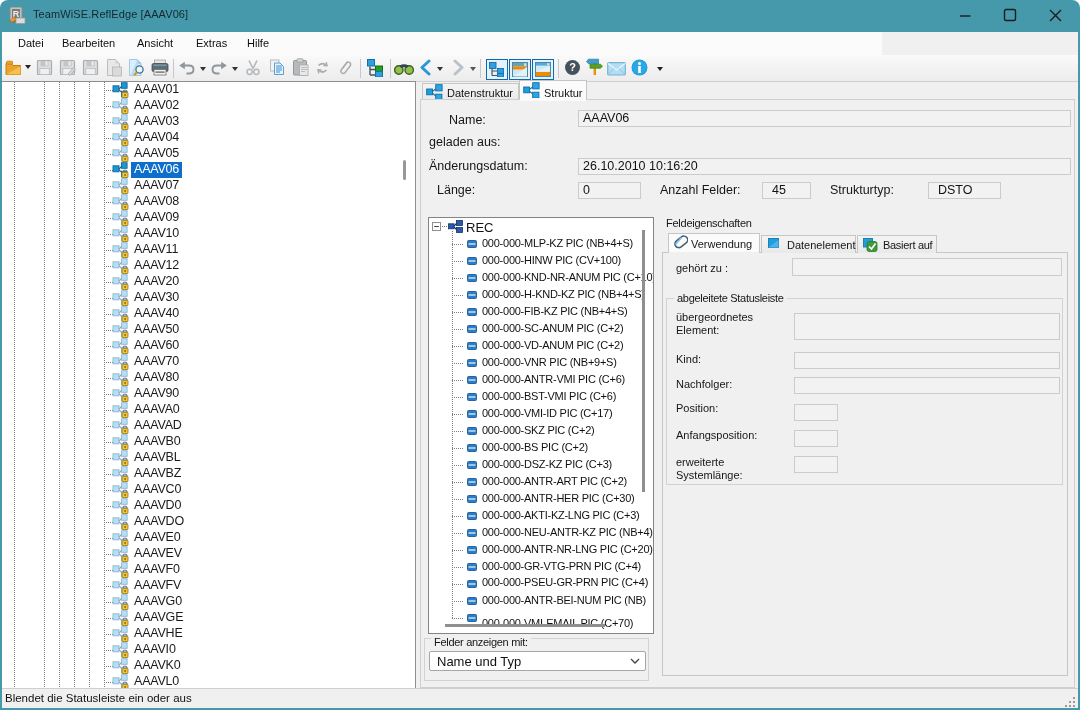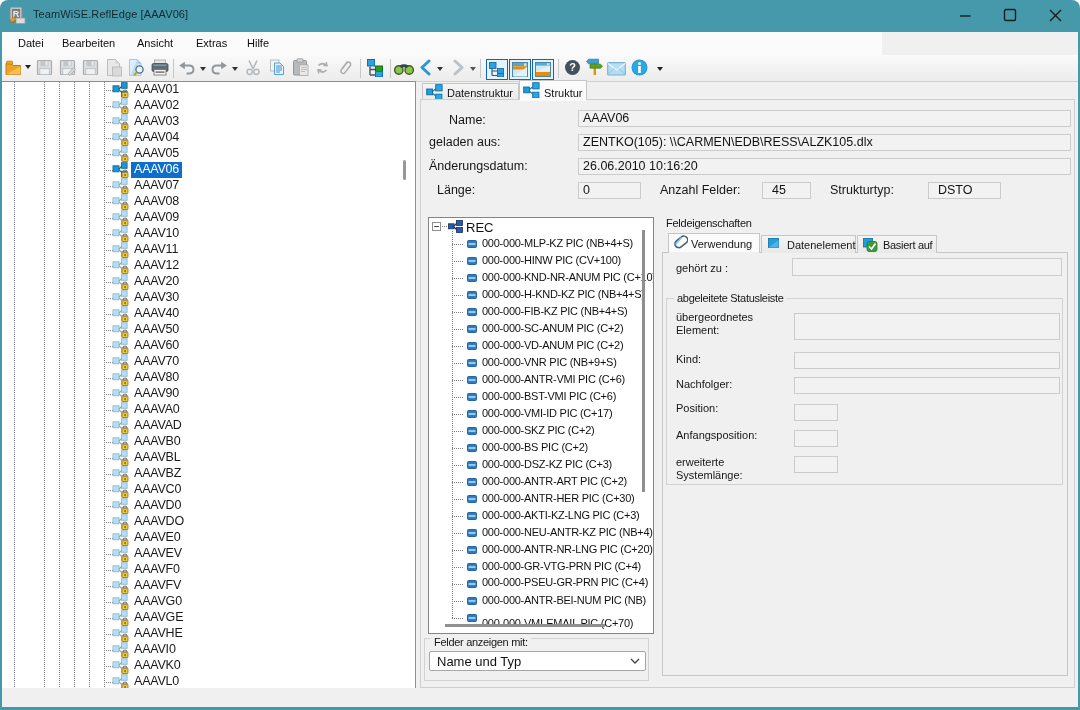--- a/index.html
+++ b/index.html
@@ -720,23 +720,22 @@
 <rect x="0.7" y="5" width="5.8" height="5.8" fill="#1d9ce0" stroke="#0e6ea6" stroke-width="0.9"></rect>
 <rect x="9.7" y="0.7" width="6.4" height="6.2" fill="#29a6e4" stroke="#0e6ea6" stroke-width="0.9"></rect>
 <rect x="9.7" y="10.2" width="6.2" height="5.8" fill="#29a6e4" stroke="#0e6ea6" stroke-width="0.9"></rect>
 </svg>
 <div class="tab" style="left:542px;top:54.5px">Struktur</div>
 <div class="a" style="left:518px;top:67px;width:66px;height:1.5px;background:#fbfbfb;z-index:5"></div>
 <div id="page">
 <div class="flb" style="left:8px;top:13px;margin-left:20px;">Name:</div>
 <div class="inp" style="left:157px;top:10px;width:493px;height:17px;">AAAV06</div>
 <div class="flb" style="left:8px;top:35px;">geladen aus:</div>
-<div class="inp" style="left:157px;top:34px;width:493px;height:17px;">ZENTKO(105): \\CARMEN\EDB\RESS\ALZK105.dlx</div>
 <div class="flb" style="left:8px;top:59px;">Änderungsdatum:</div>
-<div class="inp" style="left:157px;top:58px;width:493px;height:17px;">26.06.2010 10:16:20</div>
+<div class="inp" style="left:157px;top:58px;width:493px;height:17px;">26.10.2010 10:16:20</div>
 <div class="flb" style="left:16px;top:83px;">Länge:</div>
 <div class="inp" style="left:157px;top:82px;width:63px;height:17px;">0</div>
 <div class="flb" style="left:239px;top:83px;">Anzahl Felder:</div>
 <div class="inp" style="left:341px;top:82px;width:49px;height:17px;padding-left:9px">45</div>
 <div class="flb" style="left:409px;top:83px;">Strukturtyp:</div>
 <div class="inp" style="left:507px;top:82px;width:73px;height:17px;padding-left:9px">DSTO</div>
 <div class="a" style="left:7px;top:117px;width:226px;height:417px;background:#fff;border:1px solid #848484;overflow:hidden">
 <svg class="a" style="left:3px;top:4px" width="9" height="9" viewBox="0 0 9 9">
             <rect x="0.5" y="0.5" width="8" height="8" fill="#fdfdfd" stroke="#909090"></rect>
             <line x1="2.2" y1="4.5" x2="6.8" y2="4.5" stroke="#404040" stroke-width="1"></line>
@@ -930,13 +929,26 @@
 <div class="inp" style="left:373px;top:252px;width:266px;height:17px;"></div>
 <div class="lbl" style="left:255px;top:278px;">Nachfolger:</div>
 <div class="inp" style="left:373px;top:277px;width:266px;height:17px;"></div>
 <div class="lbl" style="left:255px;top:302px;">Position:</div>
 <div class="inp" style="left:373px;top:304px;width:44px;height:17px;"></div>
 <div class="lbl" style="left:255px;top:329px;">Anfangsposition:</div>
 <div class="inp" style="left:373px;top:330px;width:44px;height:17px;"></div>
 <div class="lbl" style="left:255px;top:356px;line-height:13px">erweiterte<br>Systemlänge:</div>
 <div class="inp" style="left:373px;top:356px;width:44px;height:17px;"></div>
 </div>
+<div id="statusbar">
+<div class="a" style="left:3px;top:3px;font-size:11.5px;color:#111">Blendet die Statusleiste ein oder aus</div>
+<svg class="a" style="left:1062px;top:8px" width="12" height="11" viewBox="0 0 12 11">
+<g fill="#9a9a9a">
+            <rect x="9" y="8" width="2" height="2"></rect>
+            <rect x="9" y="4" width="2" height="2"></rect>
+            <rect x="9" y="0" width="2" height="2"></rect>
+            <rect x="5" y="8" width="2" height="2"></rect>
+            <rect x="5" y="4" width="2" height="2"></rect>
+            <rect x="1" y="8" width="2" height="2"></rect>
+          </g>
+</svg>
+</div>
 </div>
 </div>
 </body></html>

